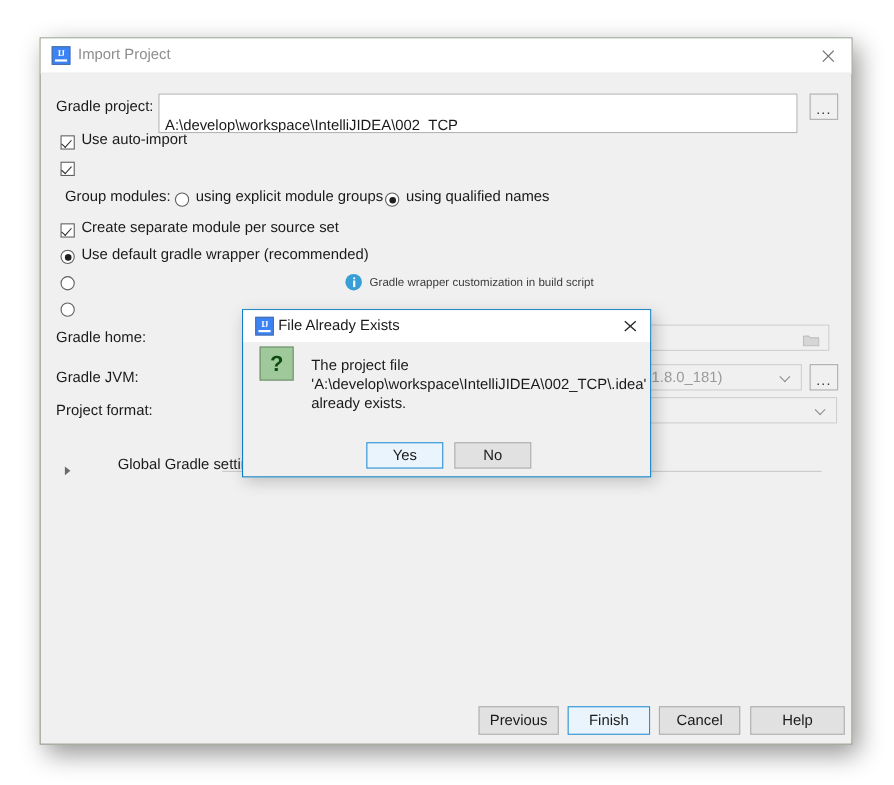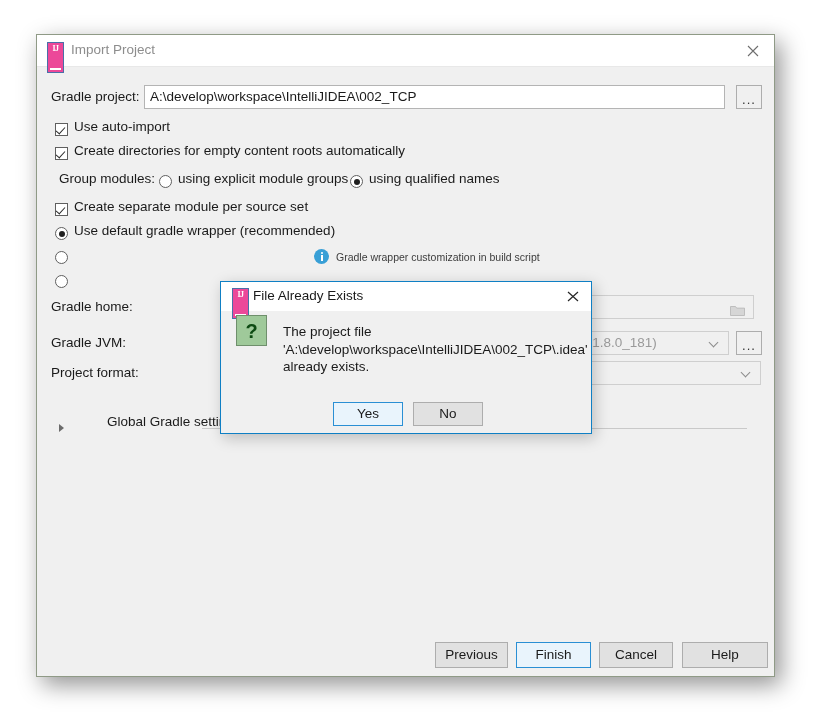--- a/index.html
+++ b/index.html
@@ -37,22 +37,22 @@
     height: 32px;
     background: #ffffff;
     border-bottom: 1px solid #e8e8e8;
     box-sizing: border-box;
   }
   .ij-logo {
     position: absolute;
     left: 10px;
     top: 7px;
     width: 17px;
-    height: 31px;
-    background: #ec4899;
+    height: 17px;
+    background: #3b82f6;
     border: 1px solid #4a6fa8;
     box-sizing: border-box;
   }
   .ij-logo span {
     position: absolute;
     left: 0; right: 0;
     top: 1px;
     text-align: center;
     color: #ffffff;
     font-size: 8px;
@@ -102,21 +102,21 @@
     color: #1a1a1a;
     white-space: nowrap;
   }
   .textfield {
     position: absolute;
     background: #ffffff;
     border: 1px solid #b4b4b4;
     box-sizing: border-box;
     font-size: 13.5px;
     color: #1a1a1a;
-    padding: 0 5px;
+    padding: 17px 5px;
     line-height: 22px;
     height: 24px;
     white-space: nowrap;
     overflow: hidden;
   }
   .dots-btn {
     position: absolute;
     width: 26px;
     height: 24px;
     background: #f0f0f0;
@@ -404,21 +404,20 @@
       <div class="lbl" style="left:14px; top:22px;">Gradle project:</div>
       <div class="textfield" style="left:107px; top:18px; width:581px;">A:\develop\workspace\IntelliJIDEA\002_TCP</div>
       <div class="dots-btn" style="left:699px; top:18px;">
         <span class="glyph">...</span>
       </div>
 
       <div class="chk checked" style="left:18px; top:56px;"></div>
       <div class="opt-label" style="left:37px; top:52px;">Use auto-import</div>
 
       <div class="chk checked" style="left:18px; top:80px;"></div>
-      <div class="opt-label" style="left:37px; top:76px;">Create directories for empty content roots automatically</div>
 
       <div class="lbl" style="left:22px; top:104px;">Group modules:</div>
       <div class="rdo" style="left:122px; top:108px;"></div>
       <div class="opt-label" style="left:141px; top:104px;">using explicit module groups</div>
       <div class="rdo sel" style="left:313px; top:108px;"></div>
       <div class="opt-label" style="left:332px; top:104px;">using qualified names</div>
 
       <div class="chk checked" style="left:18px; top:136px;"></div>
       <div class="opt-label" style="left:37px; top:132px;">Create separate module per source set</div>
 

